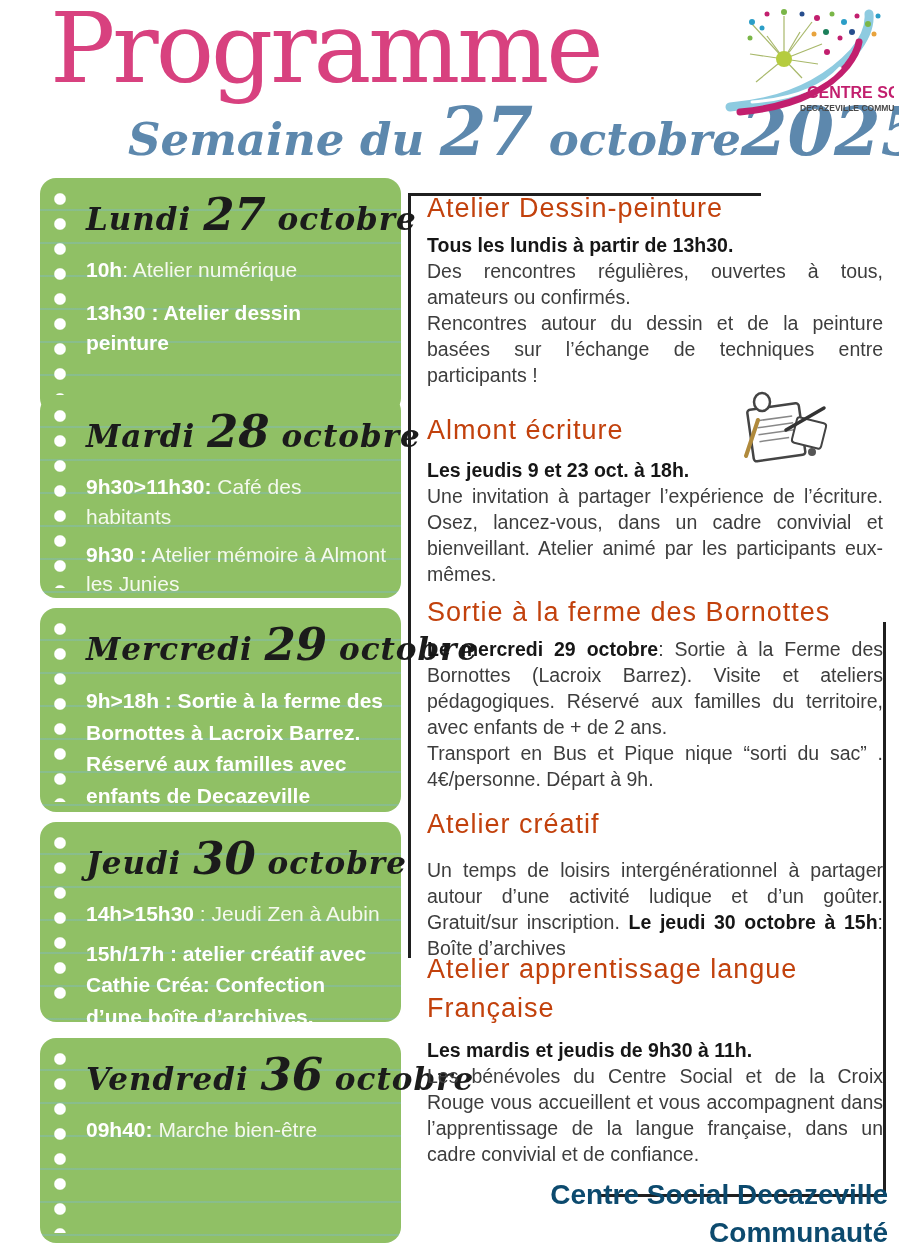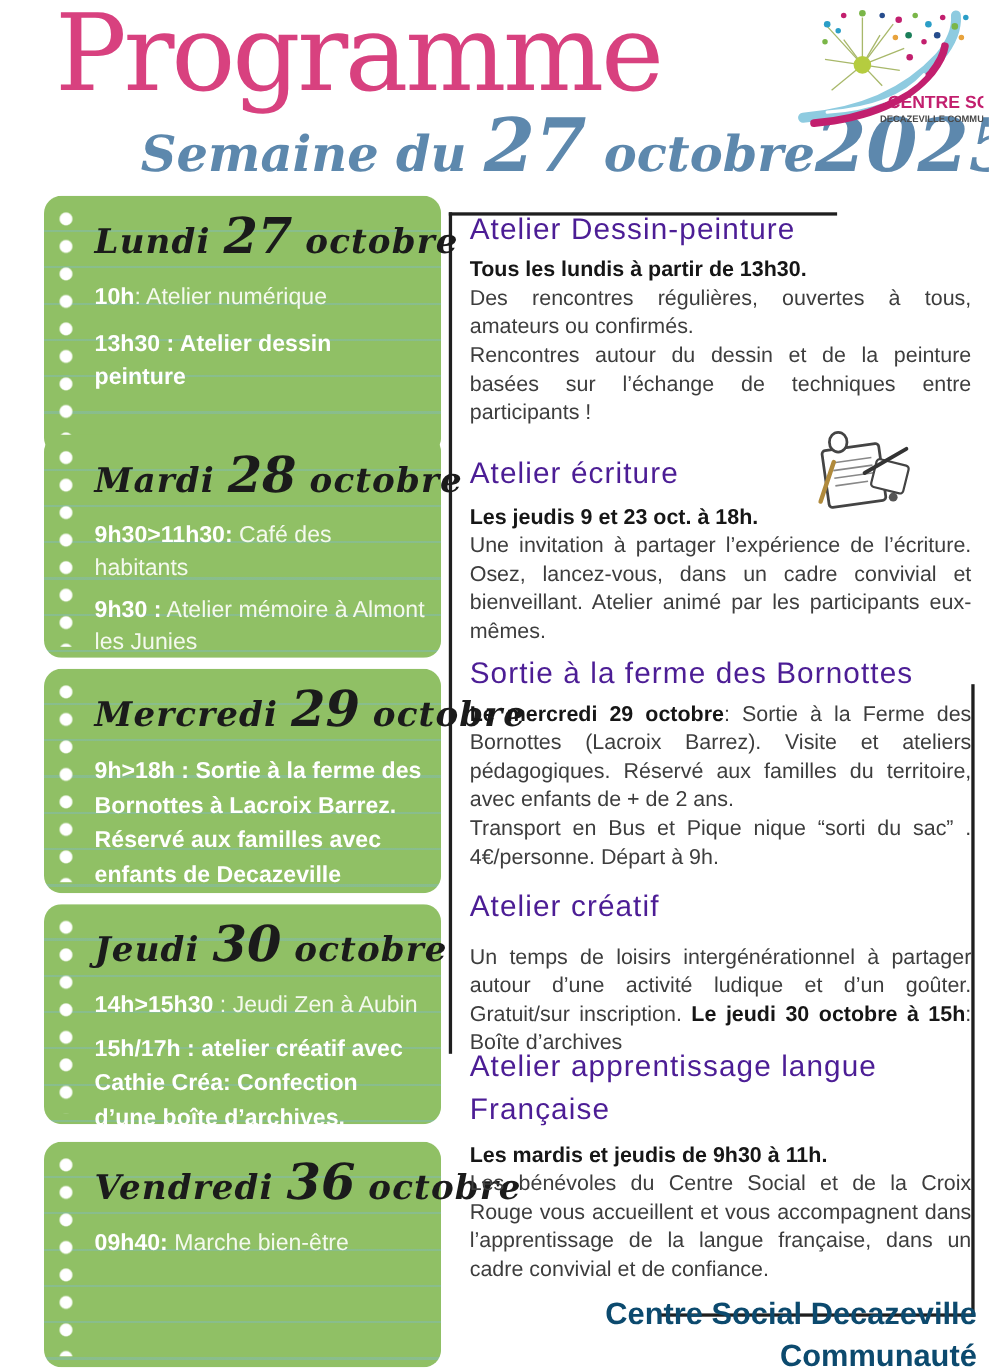--- a/index.html
+++ b/index.html
@@ -40,21 +40,21 @@
     color:#1b1b1b;font-weight:bold;white-space:nowrap;
   }
   .card h2 .d-text{font-size:31px;letter-spacing:1px;}
   .card h2 .d-num{font-size:45px;letter-spacing:0;}
   .card .item{font-size:21px;line-height:1.42;margin:0 0 13px 0;color:#f4f9ee;}
   .card .item .lead{font-weight:bold;color:#ffffff;}
   
   .rsec{position:absolute;left:427px;width:456px;}
   .rsec h2{
     margin:0 0 9px 0;font-family:"Liberation Sans",sans-serif;font-weight:400;
-    font-size:27px;color:#4c1d95;letter-spacing:1px;
+    font-size:27px;color:#c2410c;letter-spacing:1px;
   }
   .rsec.gap h2{margin-bottom:18px;}
   .rsec p{
     margin:0;font-size:19.5px;line-height:1.33;text-align:justify;
     color:#3d3d3d;
   }
   .rsec p .b{font-weight:bold;color:#161616;}
   
   .frame-tl{
     position:absolute;left:408px;top:193px;width:350px;height:762px;
@@ -164,21 +164,21 @@
 </div>
 
 <div class="rsec" style="top:193px;">
   <h2>Atelier Dessin-peinture</h2>
   <p><span class="b">Tous les lundis à partir de 13h30.</span></p>
   <p><span>Des rencontres régulières, ouvertes à tous, amateurs ou confirmés.</span></p>
   <p><span>Rencontres autour du dessin et de la peinture basées sur l’échange de techniques entre participants !</span></p>
 </div>
 
 <div class="rsec" style="top:415px;">
-  <h2 style="margin-bottom:12px;">Atelier écriture</h2>
+  <h2 style="margin-bottom:12px;">Almont écriture</h2>
   <p><span class="b">Les jeudis 9 et 23 oct. à 18h.</span></p>
   <p><span>Une invitation à partager l’expérience de l’écriture. Osez, lancez-vous, dans un cadre convivial et bienveillant. Atelier animé par les participants eux-mêmes.</span></p>
 </div>
 
 <div class="writing-icon">
   <svg width="104" height="80" viewBox="0 0 104 80">
     <g transform="rotate(-8 50 40)">
       <rect x="22" y="16" width="52" height="52" rx="3" fill="#ffffff" stroke="#444" stroke-width="2.5"></rect>
       <g stroke="#888" stroke-width="1.5">
         <line x1="30" y1="28" x2="66" y2="28"></line>

